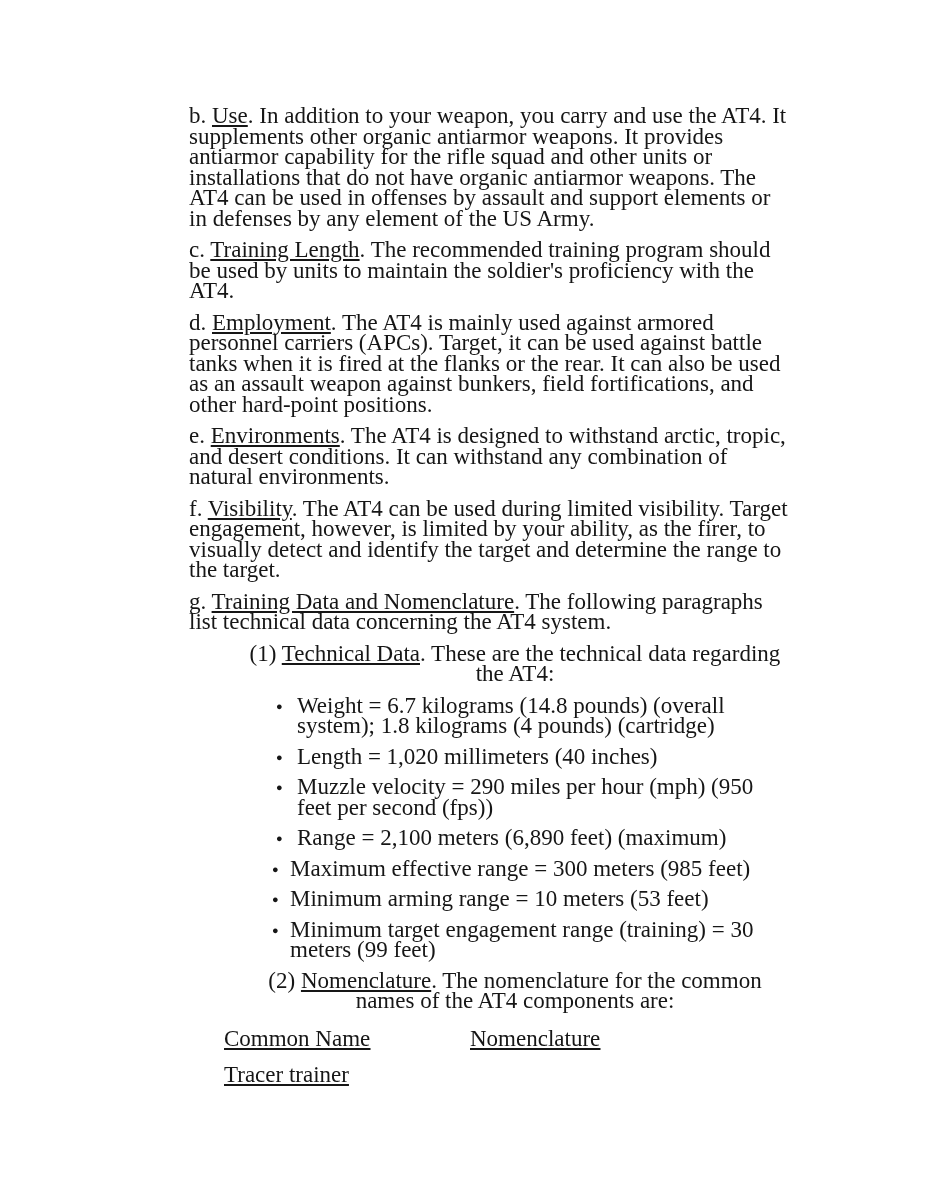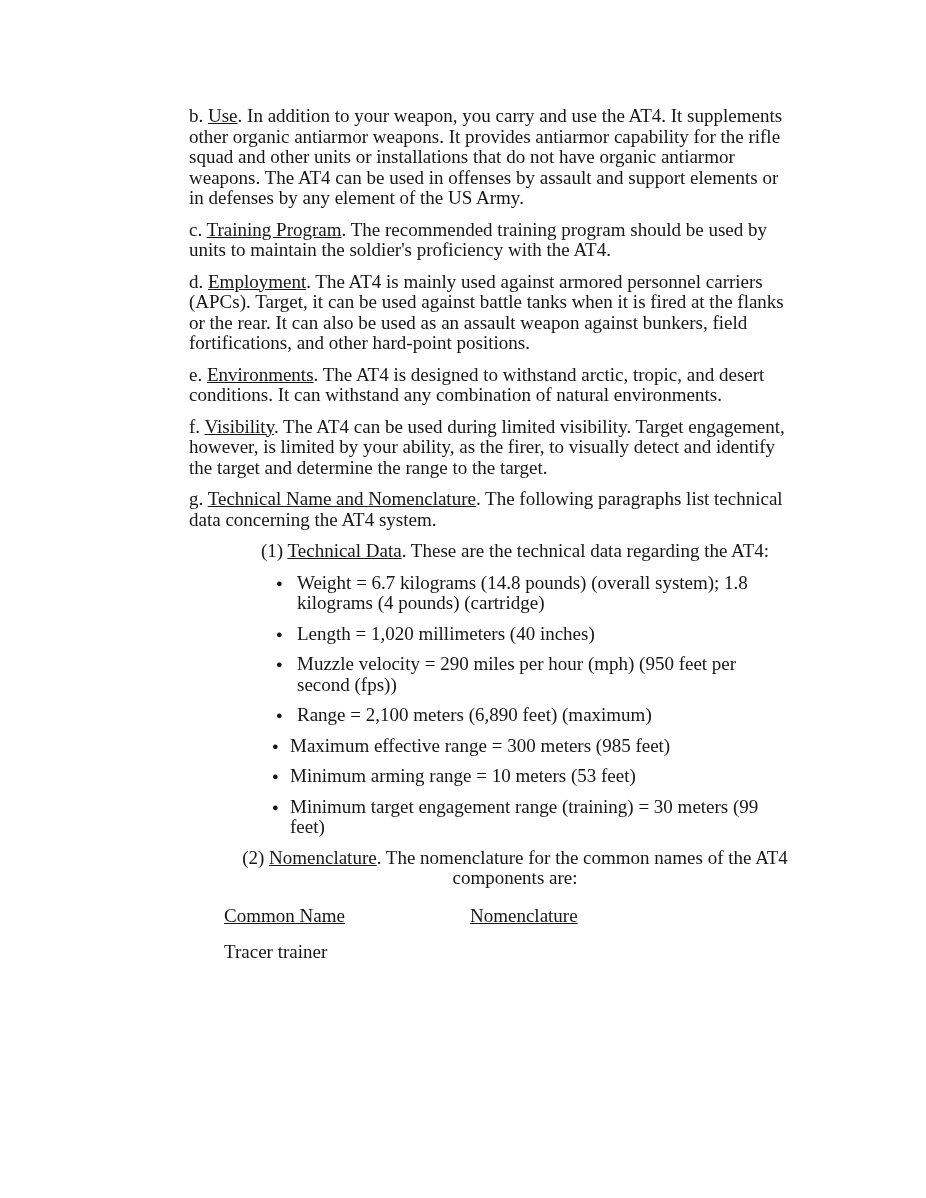--- a/index.html
+++ b/index.html
@@ -12,21 +12,21 @@
     height: 1198px;
     position: relative;
     font-family: "Liberation Serif", "DejaVu Serif", serif;
     color: #161616;
   }
   .doc-content {
     position: absolute;
     left: 189px;
     top: 106px;
     width: 601px;
-    font-size: 19px;
+    font-size: 23px;
     line-height: 20.5px;
   }
   .para {
     margin: 0 0 11px 0;
   }
   .numbered-para {
     margin: 0 0 11px 0;
     padding-left: 51px;
     text-align: center;
   }
@@ -55,20 +55,21 @@
   }
   ul.bullet-list.level2 li::before {
     left: -18px;
   }
   ul.bullet-list.level2 {
     margin-bottom: 1px;
   }
   .nomen-table {
     margin-left: 35px;
     margin-top: 17px;
+    text-decoration: underline;
   }
   .nt-header {
     display: flex;
     margin-bottom: 16px;
   }
   .nt-header .col1,
   .nt-row .col1 {
     width: 246px;
     flex: 0 0 246px;
   }
@@ -83,29 +84,29 @@
     width: 200px;
   }
 </style>
 </head>
 <body>
 
 <div class="doc-content">
 
   <p class="para"><span>b. </span><span class="u">Use</span><span>. In addition to your weapon, you carry and use the AT4. It supplements other organic antiarmor weapons. It provides antiarmor capability for the rifle squad and other units or installations that do not have organic antiarmor weapons. The AT4 can be used in offenses by assault and support elements or in defenses by any element of the US Army.</span></p>
 
-  <p class="para"><span>c. </span><span class="u">Training Program</span><span>. The recommended training program should be used by units to maintain the soldier's proficiency with the AT4.</span></p>
+  <p class="para"><span>c. </span><span class="u">Training Length</span><span>. The recommended training program should be used by units to maintain the soldier's proficiency with the AT4.</span></p>
 
   <p class="para"><span>d. </span><span class="u">Employment</span><span>. The AT4 is mainly used against armored personnel carriers (APCs). Target, it can be used against battle tanks when it is fired at the flanks or the rear. It can also be used as an assault weapon against bunkers, field fortifications, and other hard-point positions.</span></p>
 
   <p class="para"><span>e. </span><span class="u">Environments</span><span>. The AT4 is designed to withstand arctic, tropic, and desert conditions. It can withstand any combination of natural environments.</span></p>
 
   <p class="para"><span>f. </span><span class="u">Visibility</span><span>. The AT4 can be used during limited visibility. Target engagement, however, is limited by your ability, as the firer, to visually detect and identify the target and determine the range to the target.</span></p>
 
-  <p class="para"><span>g. </span><span class="u">Technical Name and Nomenclature</span><span>. The following paragraphs list technical data concerning the AT4 system.</span></p>
+  <p class="para"><span>g. </span><span class="u">Training Data and Nomenclature</span><span>. The following paragraphs list technical data concerning the AT4 system.</span></p>
 
   <p class="para numbered-para"><span>(1) </span><span class="u">Technical Data</span><span>. These are the technical data regarding the AT4:</span></p>
 
   <ul class="bullet-list level1">
     <li><span>Weight = 6.7 kilograms (14.8 pounds) (overall system); 1.8 kilograms (4 pounds) (cartridge)</span></li>
     <li><span>Length = 1,020 millimeters (40 inches)</span></li>
     <li><span>Muzzle velocity = 290 miles per hour (mph) (950 feet per second (fps))</span></li>
     <li><span>Range = 2,100 meters (6,890 feet) (maximum)</span></li>
   </ul>
 

